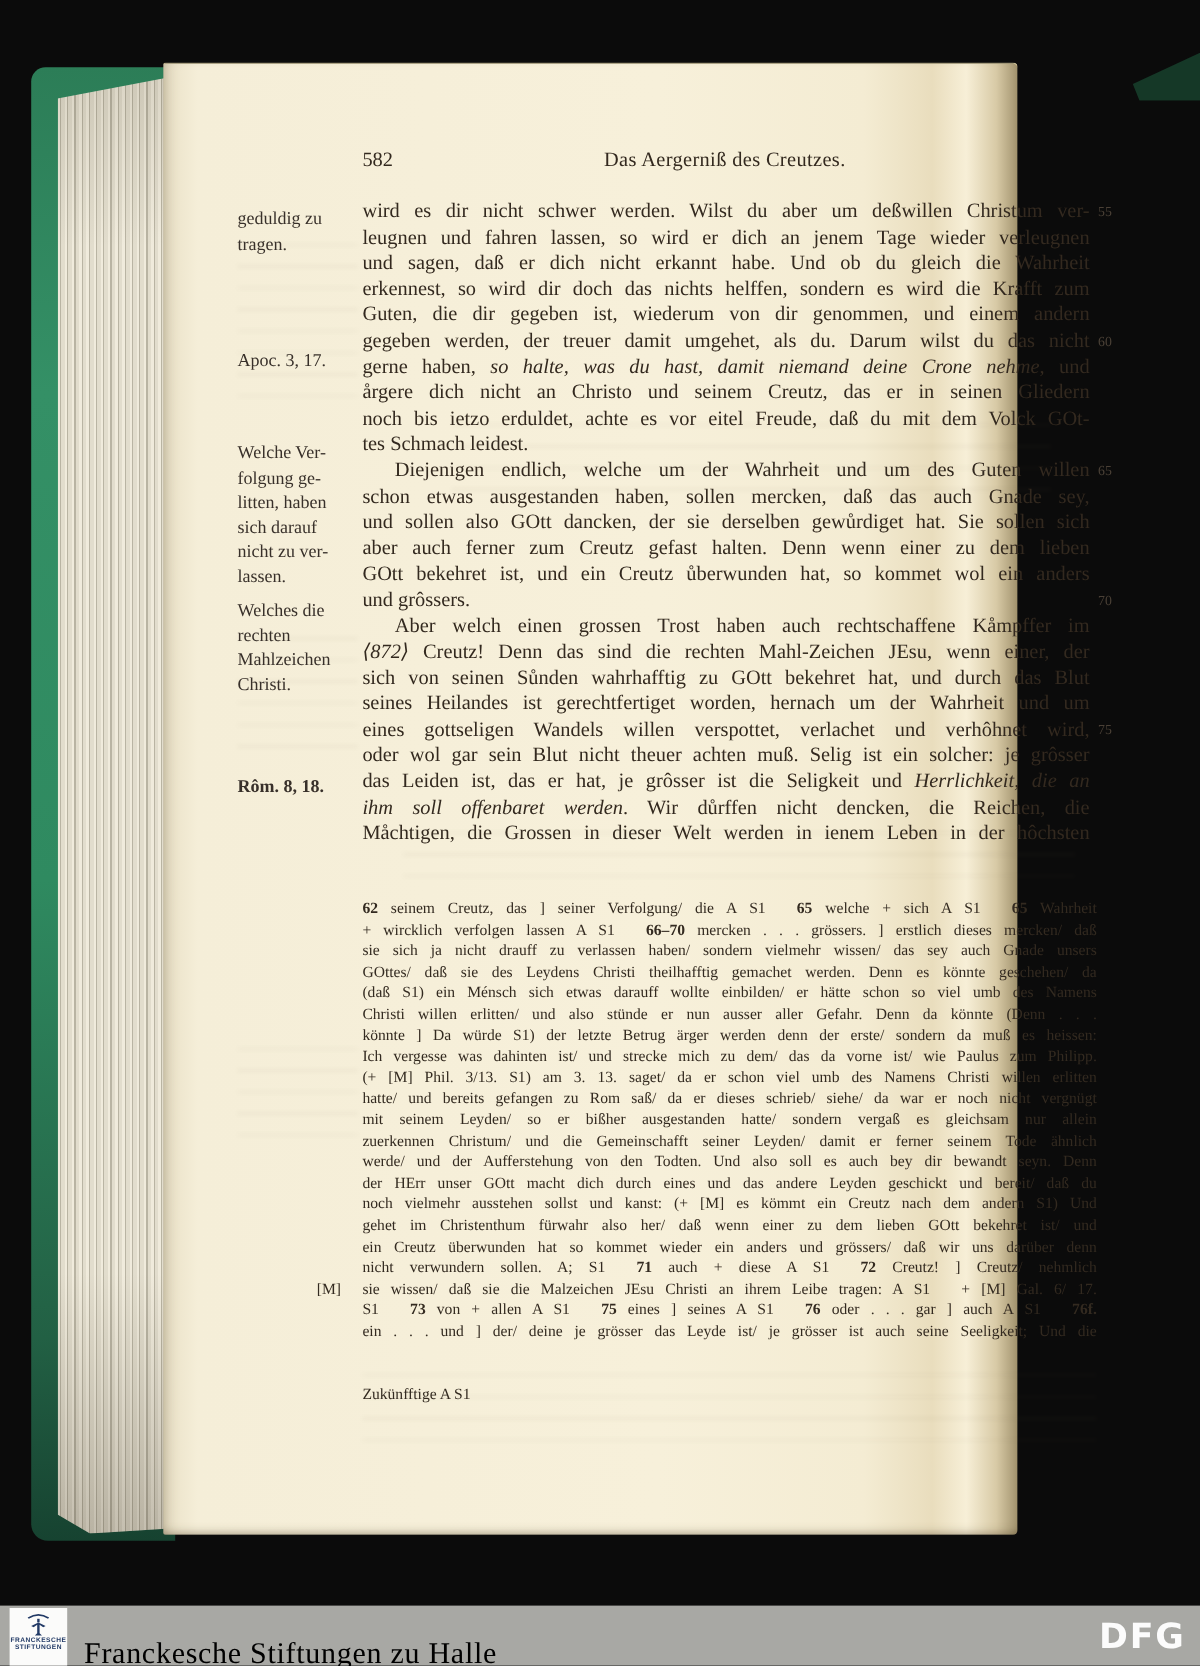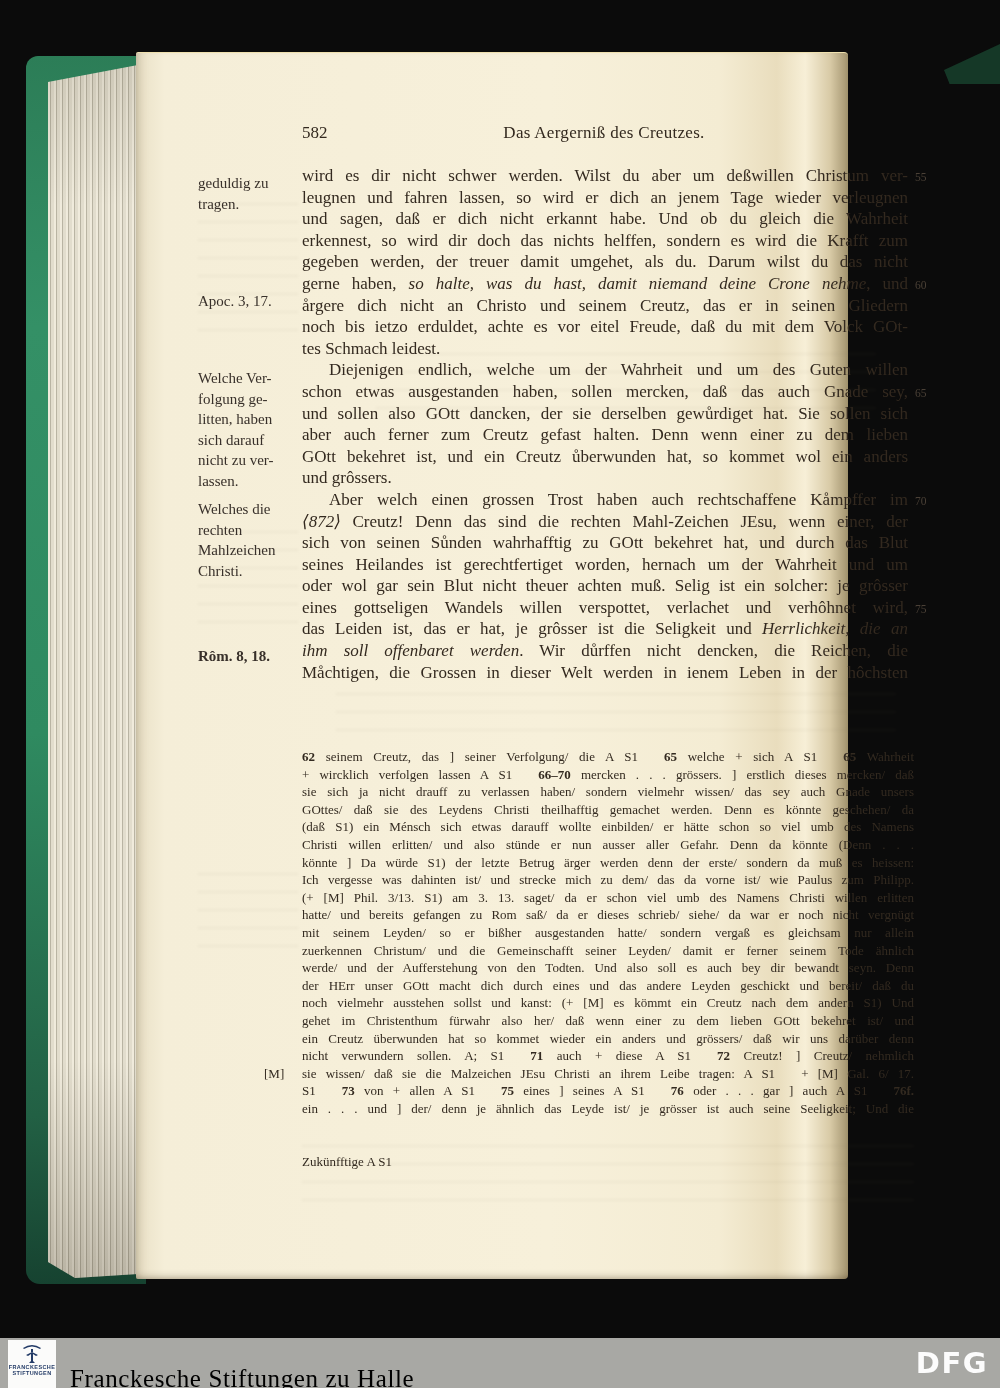--- a/index.html
+++ b/index.html
@@ -115,37 +115,38 @@
         <div class="note" style="top: 593px; font-weight: bold;">
           <div>Rôm. 8, 18.</div>
         </div>
       </div>
 
     <div class="bodytext" id="body-text">
         <div class="bline"><span>wird es dir nicht schwer werden. Wilst du aber um deßwillen Christum ver-</span></div>
         <div class="bline"><span>leugnen und fahren lassen, so wird er dich an jenem Tage wieder verleugnen</span></div>
         <div class="bline"><span>und sagen, daß er dich nicht erkannt habe. Und ob du gleich die Wahrheit</span></div>
         <div class="bline"><span>erkennest, so wird dir doch das nichts helffen, sondern es wird die Krafft zum</span></div>
+        <div class="bline"><span>Guten, die dir gegeben ist, wiederum von dir genommen, und einem andern</span></div>
         <div class="bline"><span>gegeben werden, der treuer damit umgehet, als du. Darum wilst du das nicht</span></div>
         <div class="bline"><span>gerne haben, </span><i>so halte, was du hast, damit niemand deine Crone nehme</i><span>, und</span></div>
         <div class="bline"><span>årgere dich nicht an Christo und seinem Creutz, das er in seinen Gliedern</span></div>
         <div class="bline"><span>noch bis ietzo erduldet, achte es vor eitel Freude, daß du mit dem Volck GOt-</span></div>
         <div class="bline end"><span>tes Schmach leidest.</span></div>
         <div class="bline ind"><span>Diejenigen endlich, welche um der Wahrheit und um des Guten willen</span></div>
         <div class="bline"><span>schon etwas ausgestanden haben, sollen mercken, daß das auch Gnade sey,</span></div>
         <div class="bline"><span>und sollen also GOtt dancken, der sie derselben gewůrdiget hat. Sie sollen sich</span></div>
         <div class="bline"><span>aber auch ferner zum Creutz gefast halten. Denn wenn einer zu dem lieben</span></div>
         <div class="bline"><span>GOtt bekehret ist, und ein Creutz ůberwunden hat, so kommet wol ein anders</span></div>
         <div class="bline end"><span>und grôssers.</span></div>
         <div class="bline ind"><span>Aber welch einen grossen Trost haben auch rechtschaffene Kåmpffer im</span></div>
         <div class="bline"><i>⟨872⟩</i><span> Creutz! Denn das sind die rechten Mahl-Zeichen JEsu, wenn einer, der</span></div>
         <div class="bline"><span>sich von seinen Sůnden wahrhafftig zu GOtt bekehret hat, und durch das Blut</span></div>
         <div class="bline"><span>seines Heilandes ist gerechtfertiget worden, hernach um der Wahrheit und um</span></div>
+        <div class="bline"><span>eines gottseligen Wandels willen verspottet, verlachet und verhôhnet wird,</span></div>
         <div class="bline"><span>oder wol gar sein Blut nicht theuer achten muß. Selig ist ein solcher: je grôsser</span></div>
-        <div class="bline"><span>eines gottseligen Wandels willen verspottet, verlachet und verhôhnet wird,</span></div>
         <div class="bline"><span>das Leiden ist, das er hat, je grôsser ist die Seligkeit und </span><i>Herrlichkeit, die an</i></div>
         <div class="bline"><i>ihm soll offenbaret werden</i><span>. Wir důrffen nicht dencken, die Reichen, die</span></div>
         <div class="bline"><span>Måchtigen, die Grossen in dieser Welt werden in ienem Leben in der hôchsten</span></div>
       </div>
 
     <div class="linenums" id="line-numbers">
         <span class="lnum" style="top: 118px;">55</span>
         <span class="lnum" style="top: 226px;">60</span>
         <span class="lnum" style="top: 334px;">65</span>
         <span class="lnum" style="top: 442px;">70</span>
@@ -166,21 +167,21 @@
         <div class="fline"><span>mit seinem Leyden/ so er bißher ausgestanden hatte/ sondern vergaß es gleichsam nur allein</span></div>
         <div class="fline"><span>zuerkennen Christum/ und die Gemeinschafft seiner Leyden/ damit er ferner seinem Tode ähnlich</span></div>
         <div class="fline"><span>werde/ und der Aufferstehung von den Todten. Und also soll es auch bey dir bewandt seyn. Denn</span></div>
         <div class="fline"><span>der HErr unser GOtt macht dich durch eines und das andere Leyden geschickt und bereit/ daß du</span></div>
         <div class="fline"><span>noch vielmehr ausstehen sollst und kanst: (+ [M] es kömmt ein Creutz nach dem andern S1) Und</span></div>
         <div class="fline"><span>gehet im Christenthum fürwahr also her/ daß wenn einer zu dem lieben GOtt bekehret ist/ und</span></div>
         <div class="fline"><span>ein Creutz überwunden hat so kommet wieder ein anders und grössers/ daß wir uns darüber denn</span></div>
         <div class="fline"><span>nicht verwundern sollen. A; S1</span><span class="gap"></span><b>71</b><span> auch + diese A S1</span><span class="gap"></span><b>72</b><span> Creutz! ] Creutz/ nehmlich</span></div>
         <div class="fline"><span class="hang">[M]</span><span>sie wissen/ daß sie die Malzeichen JEsu Christi an ihrem Leibe tragen: A S1</span><span class="gap"></span><span>+ [M] Gal. 6/ 17.</span></div>
         <div class="fline"><span>S1</span><span class="gap"></span><b>73</b><span> von + allen A S1</span><span class="gap"></span><b>75</b><span> eines ] seines A S1</span><span class="gap"></span><b>76</b><span> oder . . . gar ] auch A S1</span><span class="gap"></span><b>76f.</b></div>
-        <div class="fline"><span>ein . . . und ] der/ denn je ähnlich das Leyde ist/ je grösser ist auch seine Seeligkeit; Und die</span></div>
+        <div class="fline"><span>ein . . . und ] der/ deine je grösser das Leyde ist/ je grösser ist auch seine Seeligkeit; Und die</span></div>
         <div class="fline end"><span>Zukünfftige A S1</span></div>
       </div>
 
   </div>
 
   <div class="footerbar">
     <div class="fslogo">
       <svg width="26" height="20" viewBox="0 0 26 20">
         <g fill="#223a66">
           <path d="M4 4 Q13 -2 22 4 L21 5 Q13 0 5 5 Z"></path>

